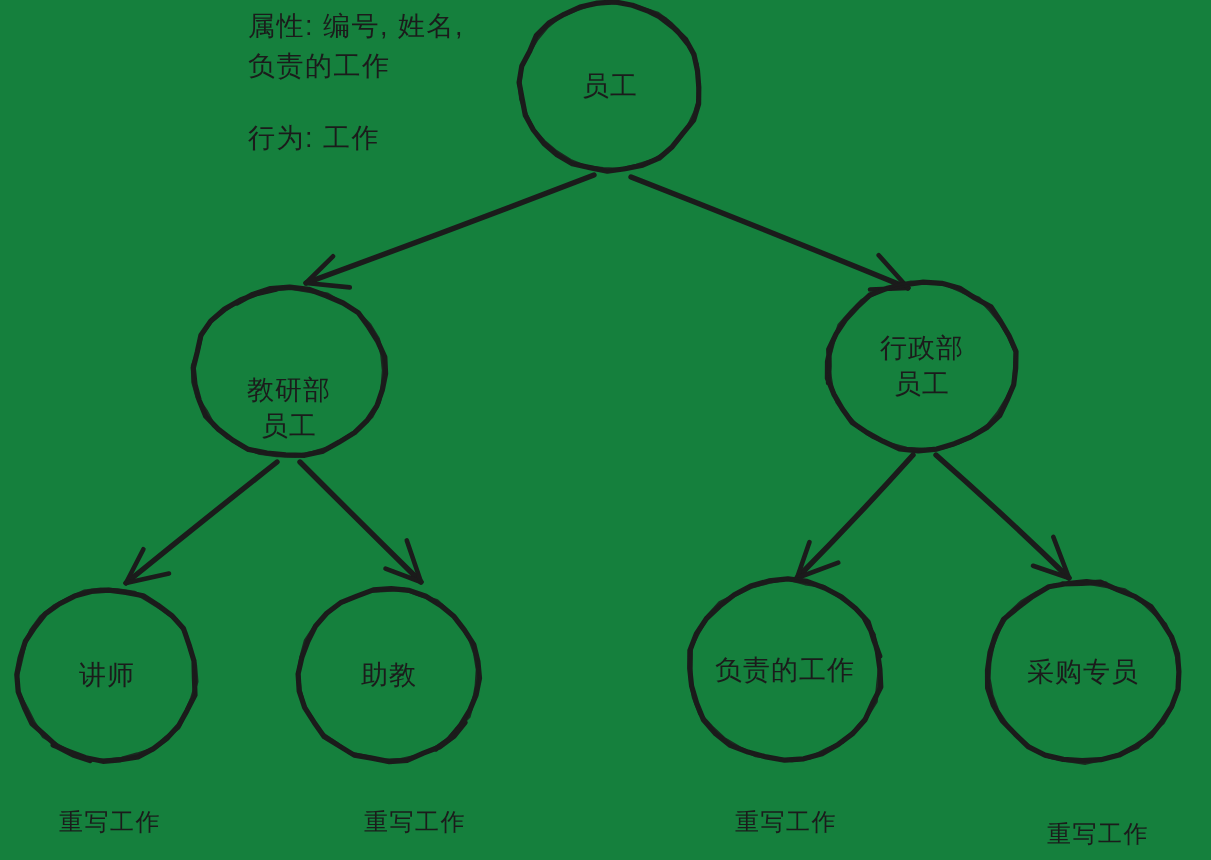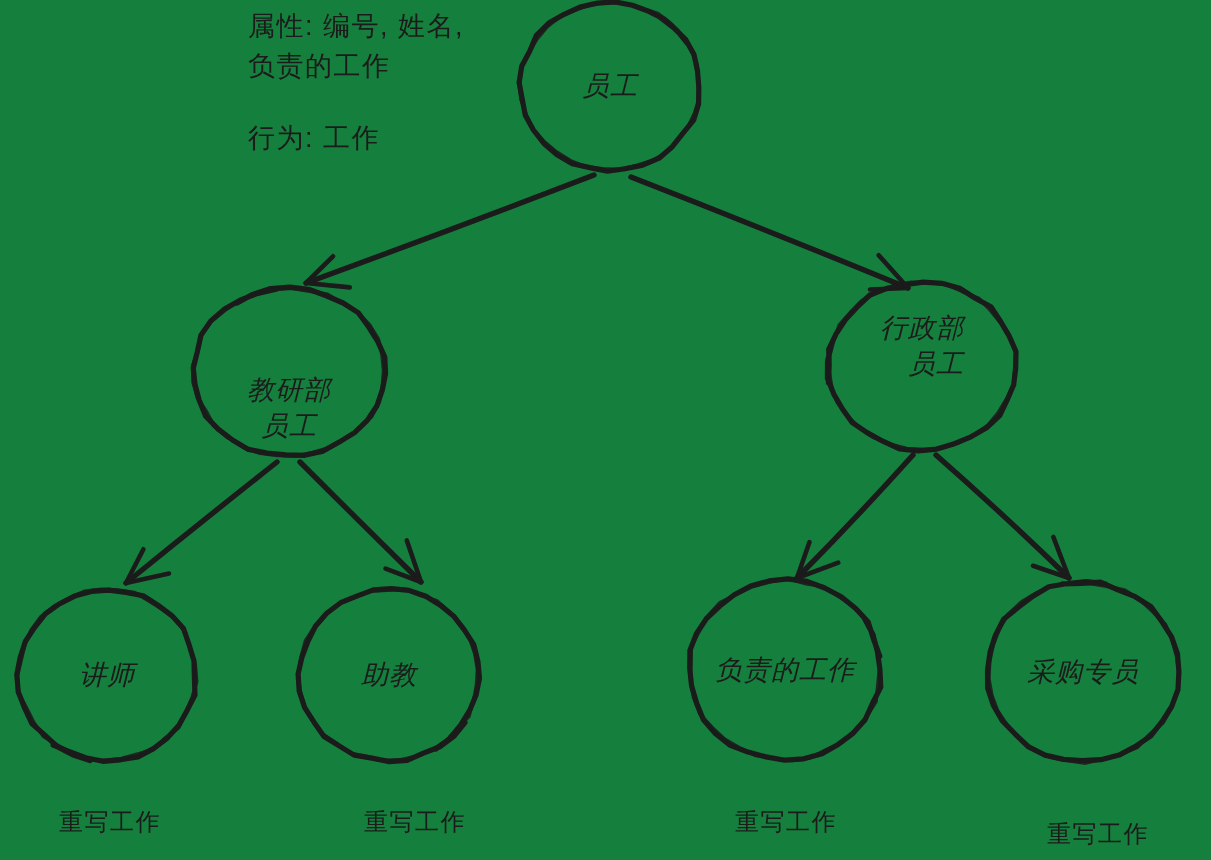--- a/index.html
+++ b/index.html
@@ -26,21 +26,20 @@
   .node-label {
     position: absolute;
     text-align: center;
     color: #1b1b1b;
     font-size: 27px;
     line-height: 36px;
     letter-spacing: 1px;
     white-space: pre;
     transform: translate(-50%, -50%);
     pointer-events: none;
-    font-style: italic;
   }
   .annot {
     position: absolute;
     color: #1b1b1b;
     font-size: 27px;
     line-height: 40px;
     letter-spacing: 1.5px;
     white-space: pre-line;
   }
   .bottom-label {
@@ -125,21 +124,21 @@
 
   <div id="annotations-layer">
       <div class="annot" style="left: 248px; top: 6px;">属性: 编号, 姓名,
 负责的工作</div>
       <div class="annot" style="left: 248px; top: 118px;">行为: 工作</div>
     </div>
   <div id="node-labels-layer">
       <div class="node-label" style="left: 610px; top: 86px;">员工</div>
       <div class="node-label" style="left: 289px; top: 372px; margin-top: 36px;">教研部
 员工</div>
-      <div class="node-label" style="left: 922px; top: 346px; text-align: right;">行政部
+      <div class="node-label" style="left: 922px; top: 366px;">行政部
 员工</div>
       <div class="node-label" style="left: 107px; top: 675px;">讲师</div>
       <div class="node-label" style="left: 389px; top: 675px;">助教</div>
       <div class="node-label" style="left: 785px; top: 670px;">负责的工作</div>
       <div class="node-label" style="left: 1083px; top: 672px;">采购专员</div>
     </div>
   <div id="bottom-labels-layer">
       <div class="bottom-label" style="left: 110px; top: 806px;">重写工作</div>
       <div class="bottom-label" style="left: 415px; top: 806px;">重写工作</div>
       <div class="bottom-label" style="left: 786px; top: 806px;">重写工作</div>

